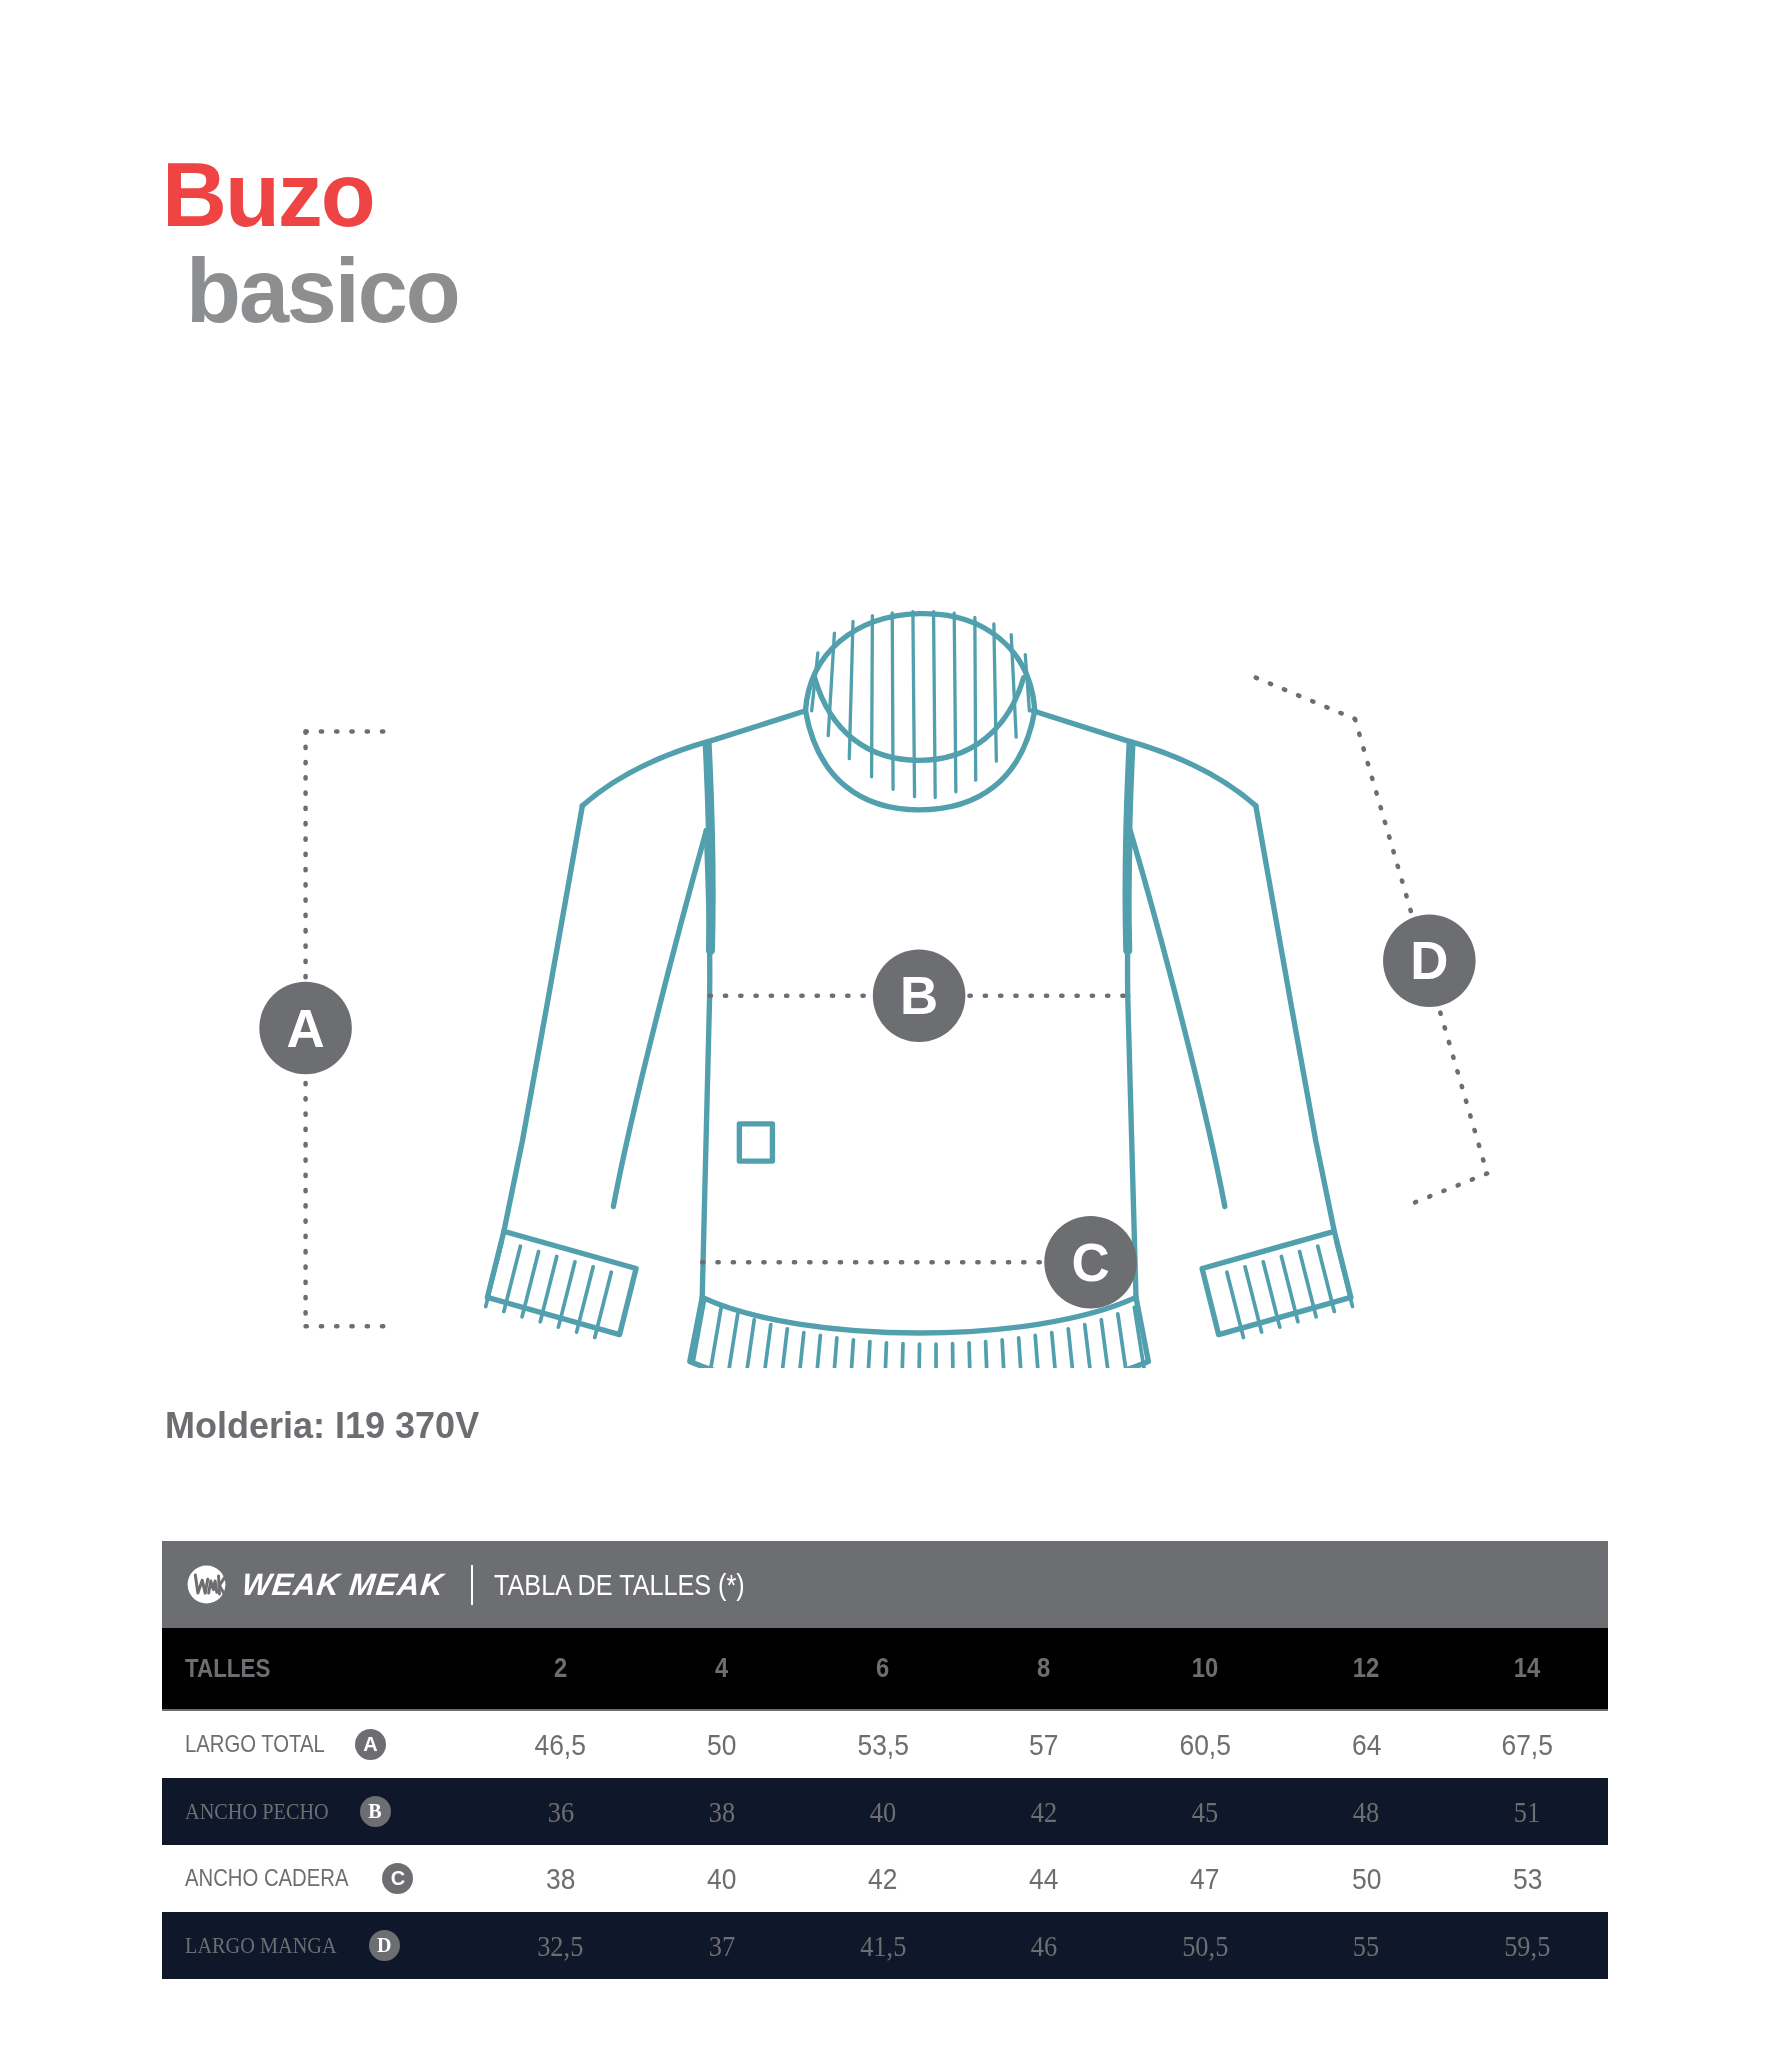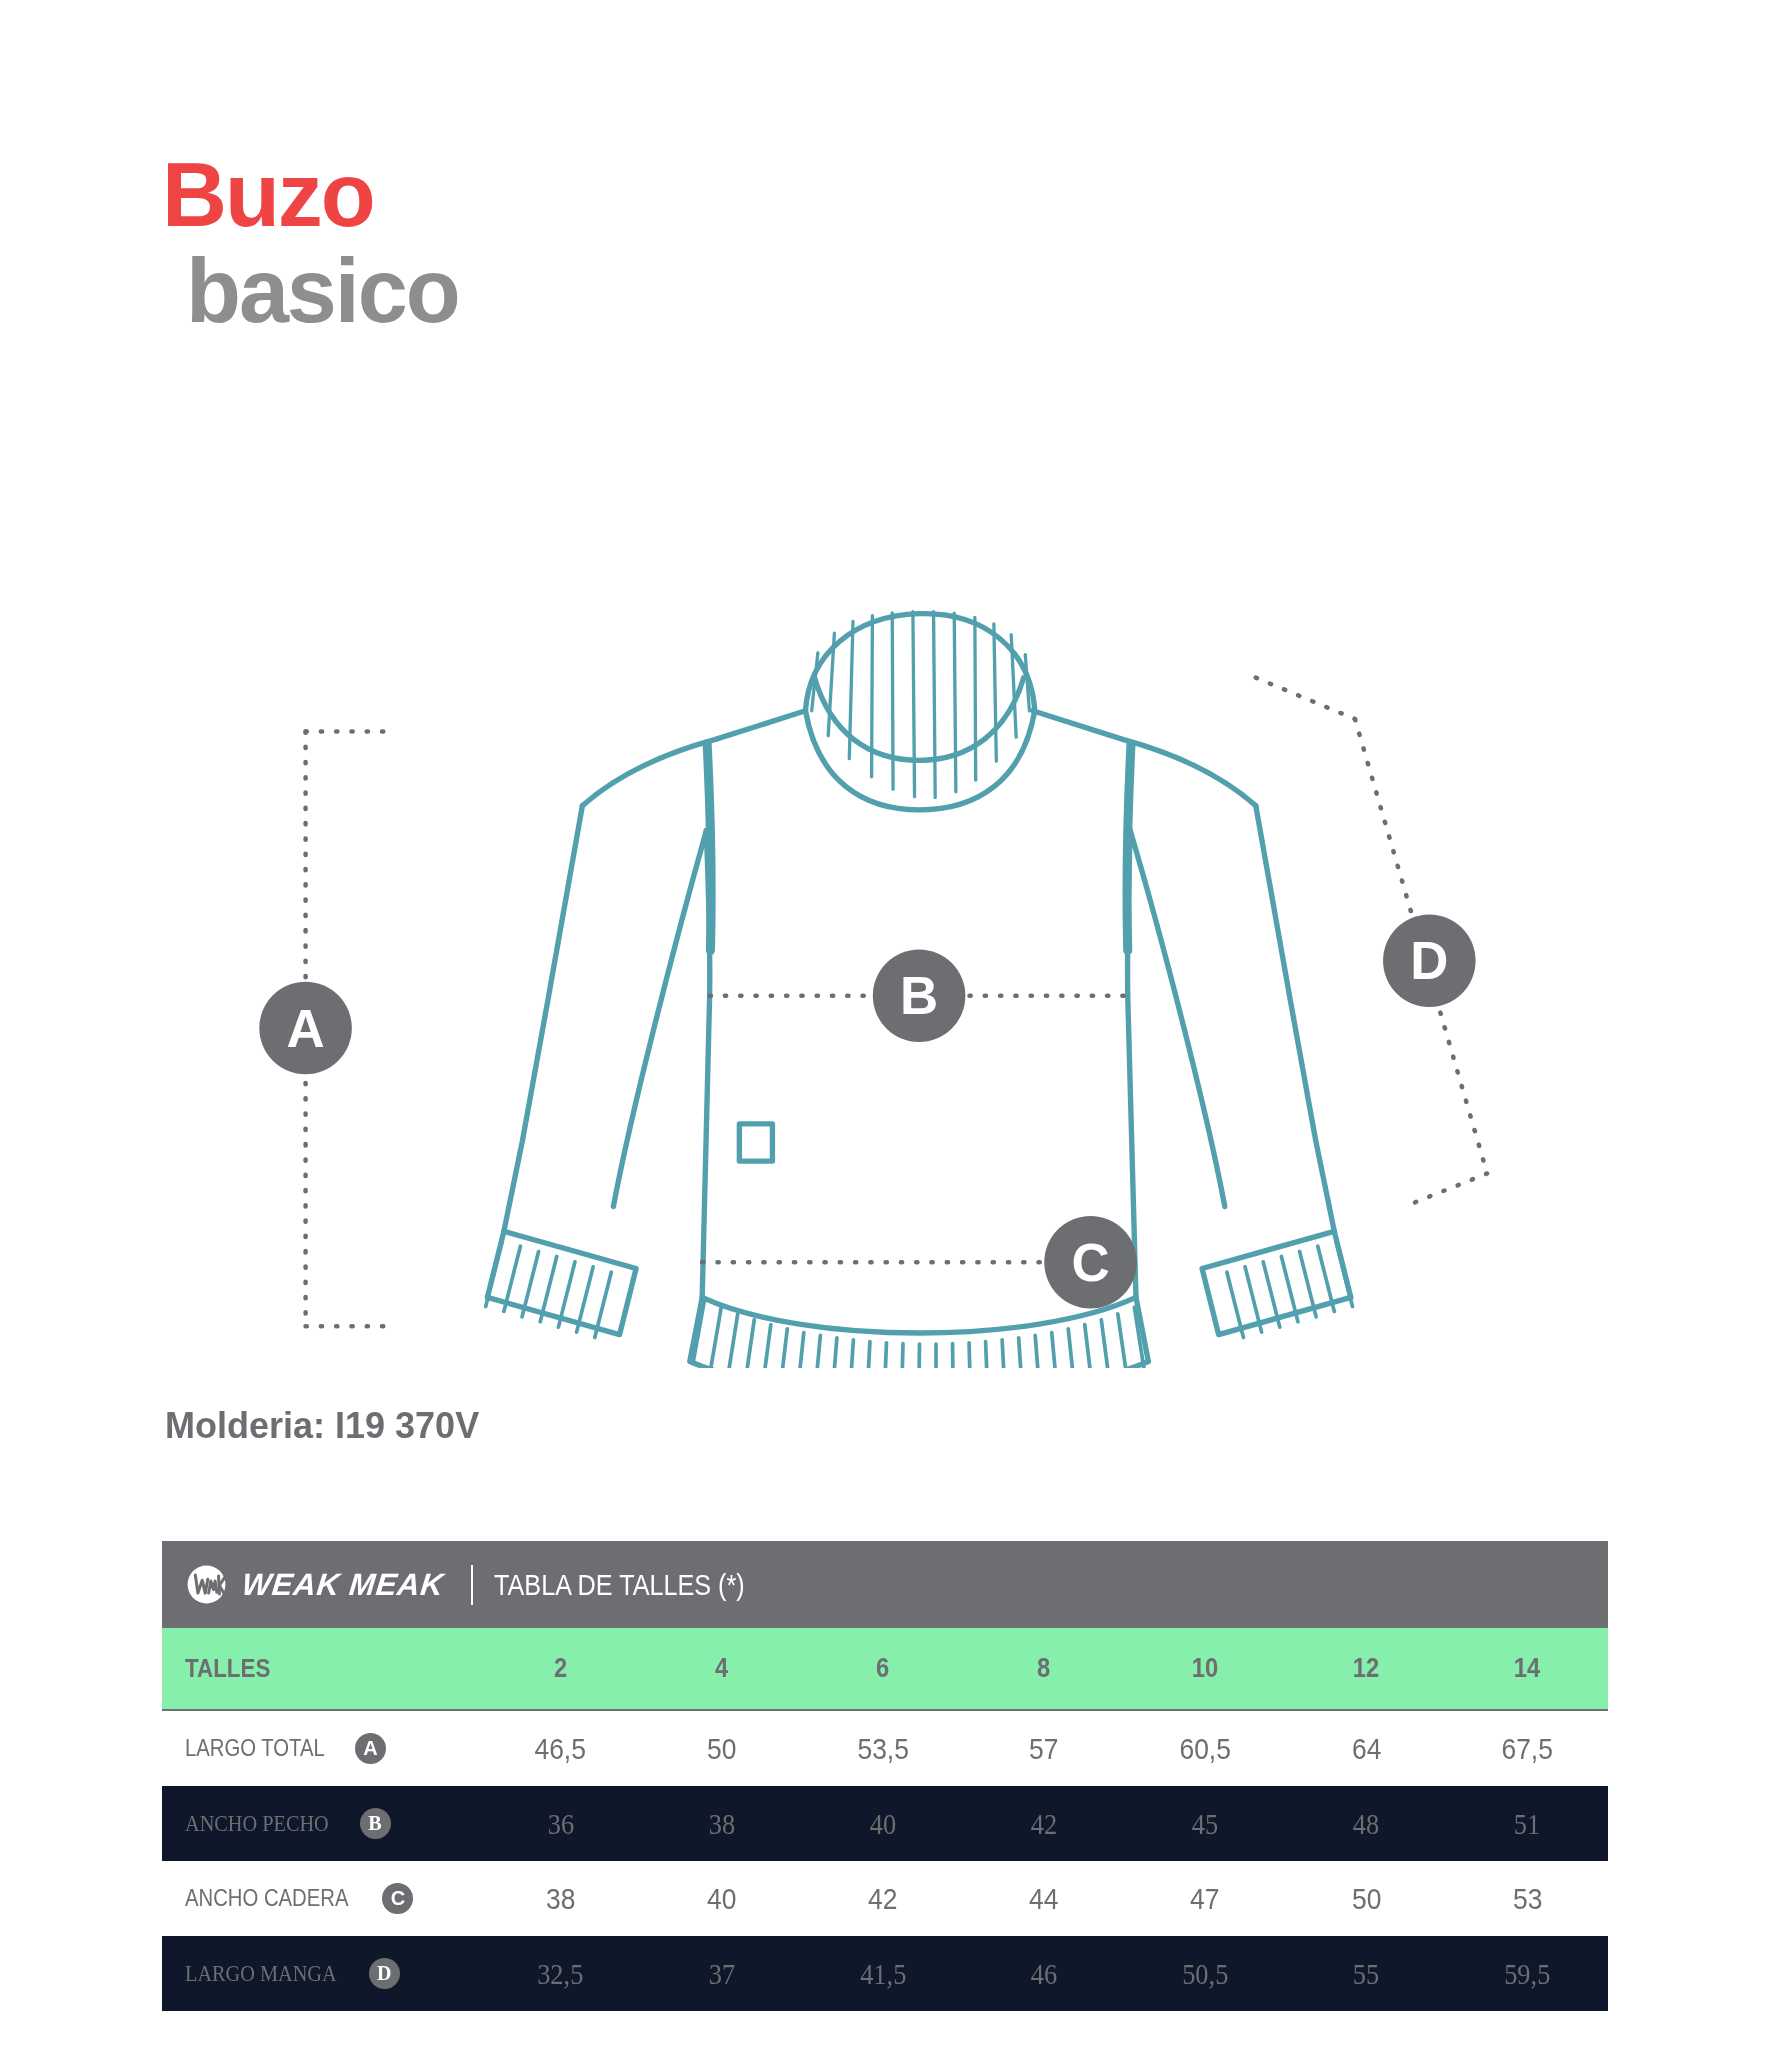--- a/index.html
+++ b/index.html
@@ -44,23 +44,23 @@
     transform: skewX(-6deg);
   }
   .hdr-sep { width: 2.1px; height: 40px; background: #ffffff; margin: 0 21.5px 0 27px; flex: 0 0 auto; }
   .hdr-title {
     color: #ffffff; font-size: 30px; letter-spacing: 0px;
     transform: scaleX(0.84); transform-origin: left center; white-space: nowrap;
   }
 
   .row {
     display: flex; align-items: center;
-    height: 75px; width: 100%;
-  }
-  .row-sizes { background: #86efac; height: 83px; border-bottom: 2.9px solid #6d6e71; }
+    height: 67px; width: 100%;
+  }
+  .row-sizes { background: #000000; height: 83px; border-bottom: 2.9px solid #6d6e71; }
   .row-white { background: #ffffff; }
   .row-gray  { background: #0f172a; font-family: Liberation Serif, serif; }
 
   .cell-label {
     width: 318px; flex: 0 0 auto;
     padding-left: 23px;
     display: flex; align-items: center;
     font-size: 23.6px; letter-spacing: 0px; color: #6d6e71;
     white-space: nowrap;
   }

